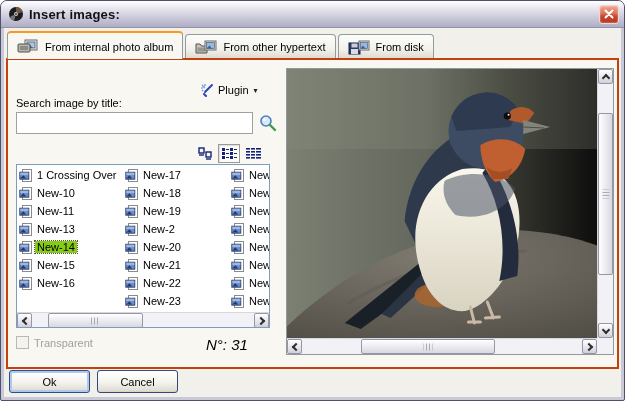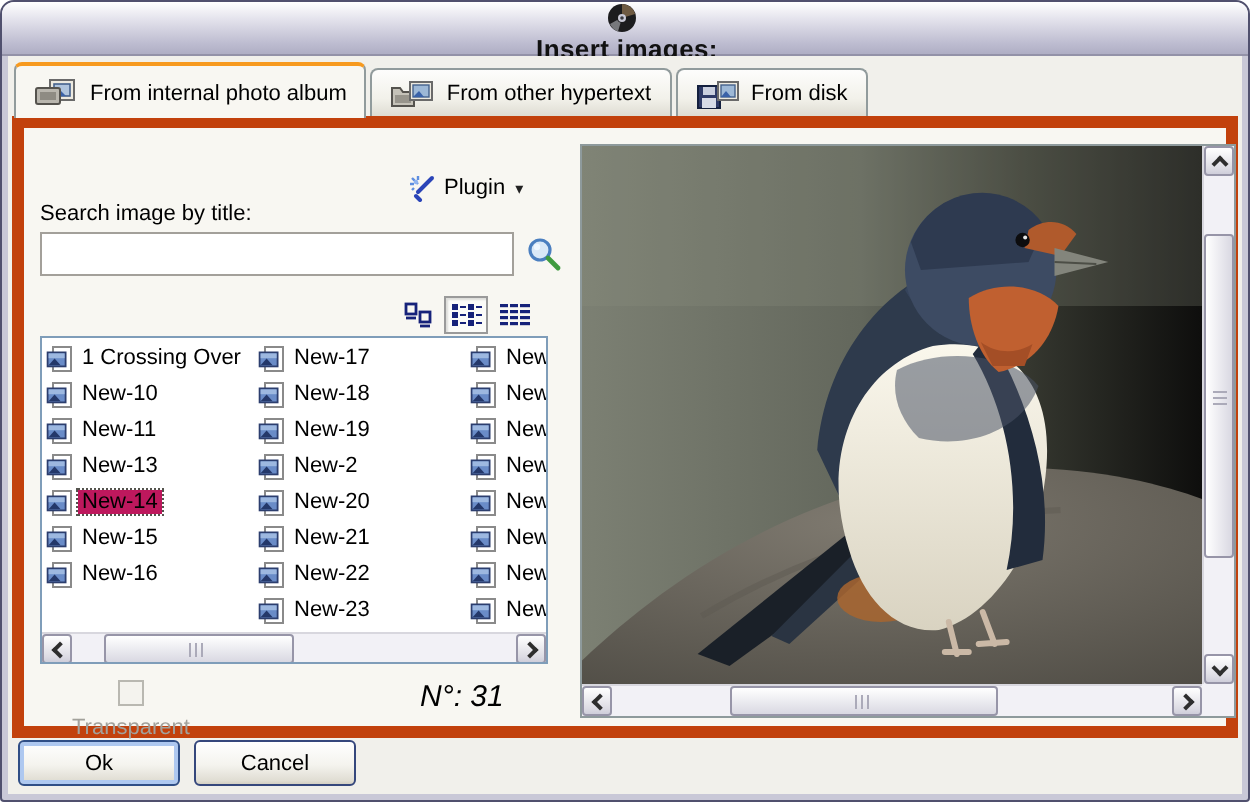--- a/index.html
+++ b/index.html
@@ -8,21 +8,21 @@
     position: relative; width: 625px; height: 401px;
     border: 1px solid #50506E; background: #C9C8D7;
     border-radius: 7px 7px 2px 2px;
   }
   
   .titlebar {
     position: absolute; left:0; top:0; right:0; height: 27px;
     border-radius: 6px 6px 0 0;
     background: linear-gradient(180deg,#FFFFFF 0%,#E2E1EB 35%,#BDBCD0 80%,#AFAEC4 100%);
     border-bottom: 1px solid #9392A8;
-    display: flex; align-items: center; padding: 0 5px 0 7px; flex-direction: column;
+    display: flex; align-items: center; padding: 0 5px 0 7px;
   }
   .title-icon { width:16px; height:16px; margin-right:5px; flex:0 0 auto; }
   .title-text { font-size: 13px; font-weight: bold; color:#111; flex:1 1 auto; letter-spacing:.2px; }
   .close-btn {
     width: 20px; height: 19px; border-radius: 3px;
     border: 1px solid #F0D8D2;
     background: linear-gradient(180deg,#F0A795 0%,#DD6F55 45%,#C8442C 60%,#B63A24 100%);
     box-shadow: inset 0 0 2px rgba(255,255,255,.6);
     display:flex; align-items:center; justify-content:center; cursor: default;
   }
@@ -40,21 +40,21 @@
     border:1px solid #919B9C; border-bottom:none; border-radius:4px 4px 0 0;
   }
   .tab.active {
     height:28px; background:#F8F7F2; z-index:2;
     border-top:2px solid #F79A1F; padding-top:1px;
   }
   .tab .ticon { width:22px; height:15px; flex:0 0 auto; }
   
   .panel {
     position:absolute; left:2px; right:2px; top:30px; height:311px;
-    border:6px solid #c2410c; background:#F8F7F2; z-index:1;
+    border:2px solid #c2410c; background:#F8F7F2; z-index:1;
   }
   .lbl { font-size:11px; color:#000; }
   
   .plugin-btn { position:absolute; left:192px; top:20px; width:72px; height:20px;
     display:flex; align-items:center; gap:4px; font-size:11px; color:#000; cursor:default; }
   .caret { font-size:8px; color:#222; margin-left:1px; }
   .search-label { position:absolute; left:8px; top:37px; }
   .search-input {
     position:absolute; left:8px; top:52px; width:237px; height:22px;
     border:1px solid #A3A09A; background:#fff; font-size:11px; padding:2px 4px;
@@ -69,21 +69,21 @@
   .listbox {
     position:absolute; left:8px; top:104px; width:254px; height:164px;
     border:1px solid #7F9DB9; background:#fff; overflow:hidden;
   }
   .list-cols { display:flex; height:147px; overflow:hidden; }
   .list-col { width:106px; flex:0 0 auto; padding-top:1px; overflow:hidden; }
   .list-col.clip { width:42px; }
   .list-item { height:18px; display:flex; align-items:center; gap:3px; padding:0 2px; font-size:11px; white-space:nowrap; }
   .list-item .iicon { flex:0 0 auto; width:13px; height:13px; }
   .list-item span.txt { padding:0 2px; }
-  .list-item.selected span.txt { background:#be185d; outline:1px dotted #55544E; }
+  .list-item.selected span.txt { background:#84cc16; outline:1px dotted #55544E; }
   
   .sb-h { height:16px; display:flex; background:#F2F1F6; border-top:1px solid #D8D7DE; }
   .sb-v { width:16px; display:flex; flex-direction:column; background:#F2F1F6; border-left:1px solid #D8D7DE; }
   .sb-btn {
     flex:0 0 auto; width:15px; height:15px; margin:0; border:1px solid #9795A8; border-radius:2px;
     background: linear-gradient(180deg,#FFFFFF,#DCDBE3 80%,#CFCEDA 100%);
     display:flex; align-items:center; justify-content:center;
   }
   .sb-track-h { flex:1 1 auto; position:relative; }
   .sb-track-v { flex:1 1 auto; position:relative; }
@@ -98,21 +98,21 @@
   .grip-h { position:absolute; left:50%; top:50%; width:9px; height:7px; transform:translate(-50%,-50%);
     background: repeating-linear-gradient(90deg,#ABAAB9 0 1px,transparent 1px 3px); }
   .grip-v { position:absolute; left:50%; top:50%; width:7px; height:9px; transform:translate(-50%,-50%);
     background: repeating-linear-gradient(0deg,#ABAAB9 0 1px,transparent 1px 3px); }
   .chev { width:6px; height:6px; border-color:#2E2E2E; border-style:solid; border-width:0; }
   .chev.l { border-left-width:2px; border-bottom-width:2px; transform:rotate(45deg); margin-left:2px; }
   .chev.r { border-right-width:2px; border-top-width:2px; transform:rotate(45deg); margin-right:2px; }
   .chev.u { border-left-width:2px; border-top-width:2px; transform:rotate(45deg); margin-top:2px; }
   .chev.d { border-right-width:2px; border-bottom-width:2px; transform:rotate(45deg); margin-bottom:2px; }
   
-  .transp-row { position:absolute; left:24px; top:276px; display:flex; align-items:center; gap:5px;flex-direction:column; }
+  .transp-row { position:absolute; left:8px; top:276px; display:flex; align-items:flex-end; gap:5px; }
   .checkbox { width:13px; height:13px; border:1px solid #B9B8B1; background:#F4F3EE; }
   .transp-label { font-size:11px; color:#A2A19B; }
   .count-label { position:absolute; left:198px; top:276px; font-size:15px; color:#000;font-style:italic; }
   
   .preview {
     position:absolute; left:278px; top:8px; width:328px; height:287px;
     border:1px solid #8E9A9C; background:#fff;
     display:grid; grid-template-columns:1fr 16px; grid-template-rows:1fr 16px;
   }
   .preview-img { position:relative; overflow:hidden; background:#555; }

